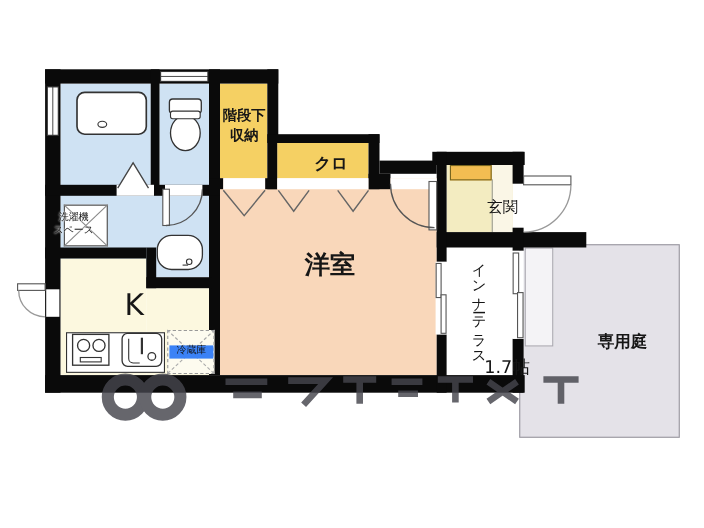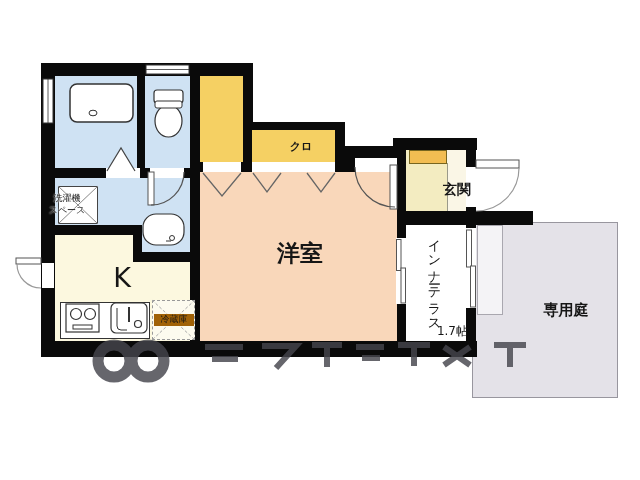--- a/index.html
+++ b/index.html
@@ -161,26 +161,30 @@
         <path d="M262 346 h34 l-20 22"></path>
         <path d="M312 345 h30 M327 345 v22"></path>
         <path d="M356 347 h28 M362 358 h18"></path>
         <path d="M398 345 h32 M414 345 v21"></path>
         <path d="M444 347 l26 18 M470 347 l-26 18"></path>
         <path d="M494 345 h32 M510 345 v22"></path>
       </g>
     </g>
   </svg>
 
-  <div class="lbl" style="left:240px;top:227px;width:120px;font-size:23px;font-weight:600;margin-top:12px;">洋室</div>
+  <div class="lbl" style="left:240px;top:227px;width:120px;font-size:23px;font-weight:600;">洋室</div>
   <div class="lbl" style="left:92px;top:260px;width:60px;font-size:27px;">K</div>
-  <div class="lbl" style="left:271px;top:140px;width:60px;font-size:11px;font-weight:600;">クロ</div>
-  <div class="lbl" style="left:427px;top:180px;width:60px;font-size:14px;font-weight:700;">玄関</div>
+  <div class="lbl" style="left:271px;top:140px;width:60px;font-size:15px;font-weight:600;">クロ</div>
+  <div class="lbl" style="left:192px;top:97px;width:60px;font-size:13px;font-weight:600;line-height:1.4;">
+    <span>階段下</span><br>
+    <span>収納</span>
+  </div>
+  <div class="lbl" style="left:427px;top:180px;width:60px;font-size:14px;font-weight:400;">玄関</div>
   <div class="lbl vtext" style="left:427px;top:228px;height:100px;width:15px;font-size:13px;">インナーテラス</div>
-  <div class="lbl" style="left:408px;top:324px;width:60px;font-size:12px;text-align:right;">1.7帖</div>
+  <div class="lbl" style="left:431px;top:324px;width:60px;font-size:16px;">1.7帖</div>
   <div class="lbl" style="left:536px;top:301px;width:60px;font-size:15px;font-weight:600;">専用庭</div>
   <div class="lbl" style="left:43px;top:192px;width:48px;font-size:9px;line-height:1.35;text-shadow:0 0 2px #fff,0 0 2px #fff;">
     <span>洗濯機</span><br>
     <span>スペース</span>
   </div>
-  <div class="lbl" style="left:154px;top:314px;width:40px;font-size:9px;background:#a16207;">冷蔵庫</div>
+  <div class="lbl" style="left:154px;top:314px;width:40px;font-size:9px;background:#3b82f6;">冷蔵庫</div>
 
 </div>
 
 </body></html>

